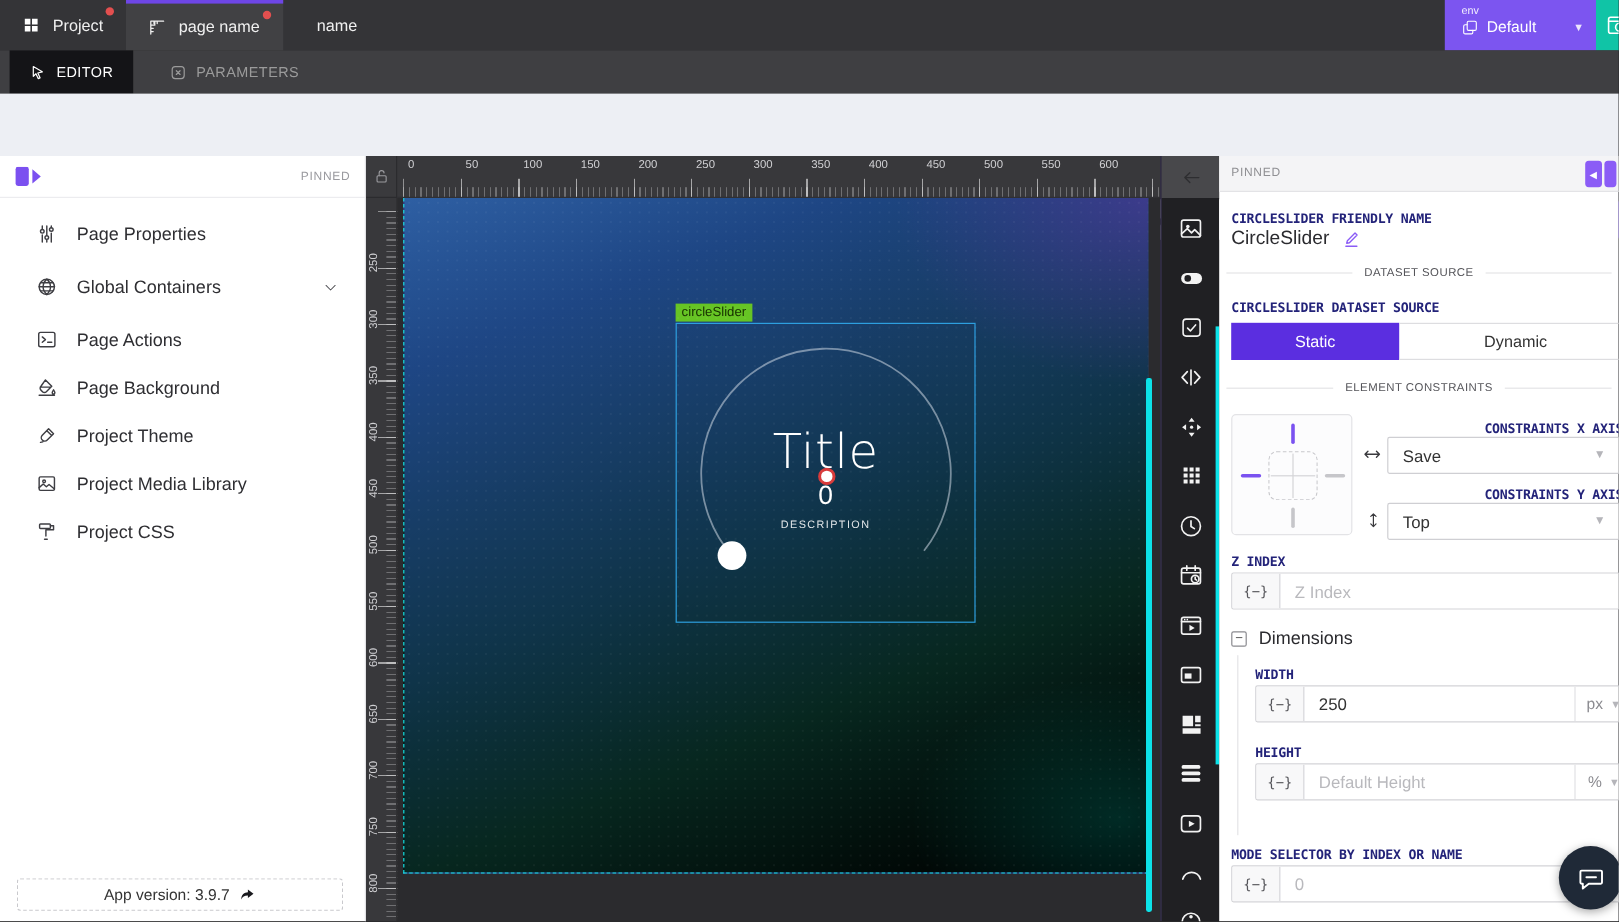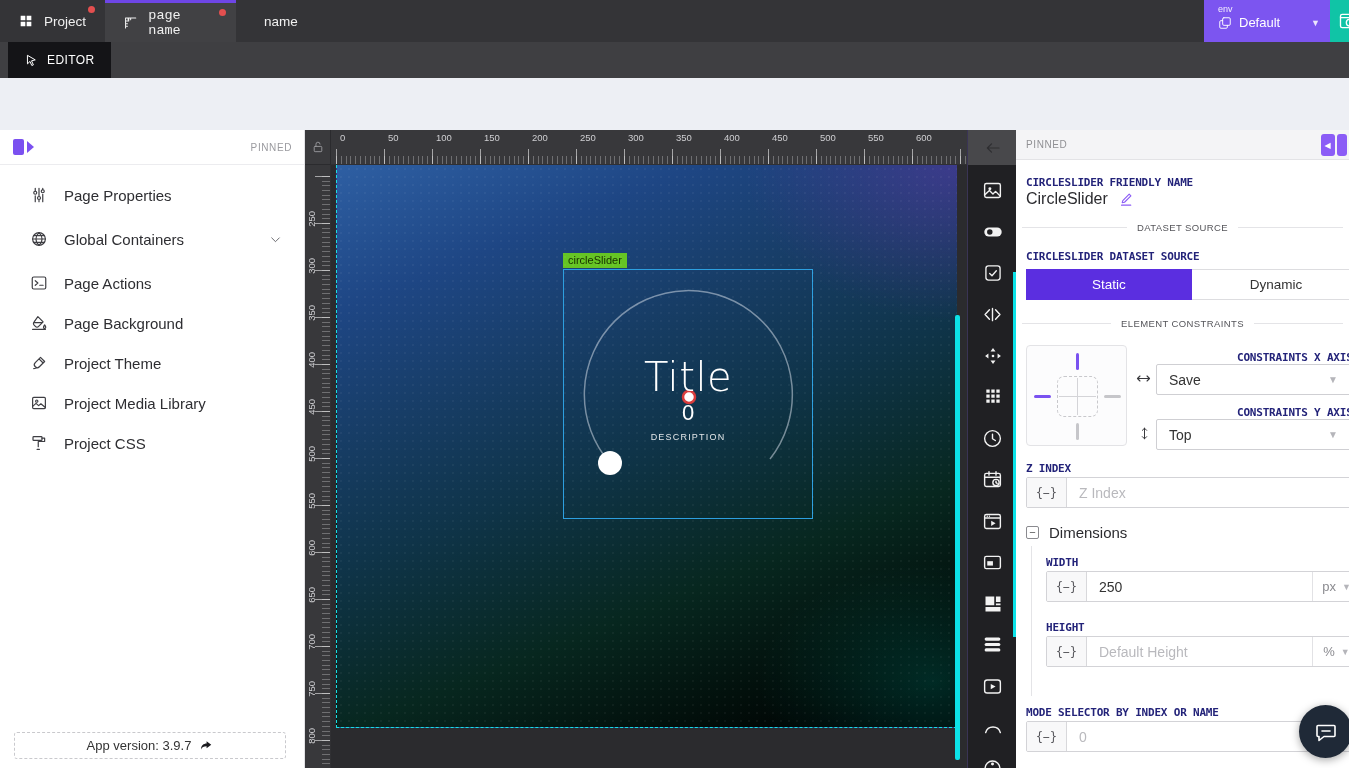--- a/index.html
+++ b/index.html
@@ -7,21 +7,21 @@
               font-family:"Liberation Sans", sans-serif; }
   .app { position:relative; width:1349px; height:768px; overflow:hidden; background:#2b2b2e; }
   svg.ic { stroke:currentColor; fill:none; stroke-width:1.6; stroke-linecap:round; stroke-linejoin:round; display:block; }
 
   
   .tabbar { position:absolute; left:0; top:0; width:1349px; height:42px; background:#343437; }
   .tab { position:absolute; top:0; height:42px; display:flex; align-items:center; gap:10px;
          padding:0 18px; color:#f0f0f0; font-size:13.5px; cursor:default; }
   .tab .reddot { position:absolute; top:6px; right:10px; width:7px; height:7px; border-radius:50%; background:#e34f4f; }
   .tab-project { left:0; width:105px; }
-  .tab-page { left:105px; width:131px; background:#414144; border-top:3px solid #6e46e6;font-family:Liberation Mono, monospace; }
+  .tab-page { left:105px; width:131px; background:#414144; border-top:3px solid #6e46e6; }
   .tab-main { left:236px; width:76px; }
   .envbox { position:absolute; left:1204px; top:0; width:126px; height:42px; background:#7c55f0; color:#fff; padding:4px 10px 0 14px; }
   .envbox .envlabel { font-size:9px; opacity:.9; display:block; }
   .envbox .envval { display:flex; align-items:center; gap:7px; font-size:13px; margin-top:1px; }
   .envbox .chev { margin-left:auto; font-size:9px; opacity:.85; }
   .tealbtn { position:absolute; left:1330px; top:0; width:40px; height:42px; background:#10c4a6; color:#fff;
              display:flex; align-items:center; padding-left:8px; }
 
   
   .subbar { position:absolute; left:0; top:42px; width:1349px; height:36px; background:#3f3f42;
@@ -115,21 +115,21 @@
   .mono-label { font-family:"DejaVu Sans Mono", monospace; font-size:11px; font-weight:bold; color:#232379; letter-spacing:-0.2px; white-space:nowrap; }
   .pn-fname-label { position:absolute; left:10px; top:46px; }
   .pn-fname { position:absolute; left:10px; top:60px; font-size:16px; color:#2b2b2f; display:flex; gap:10px; align-items:center; }
   .pn-fname .editpen { color:#8b5cf6; }
   .divider { position:absolute; left:6px; right:6px; display:flex; align-items:center; gap:10px;
              font-size:9.5px; letter-spacing:.4px; color:#55555a; }
   .divider::before, .divider::after { content:""; flex:1; height:1px; background:#e4e4e7; }
   .div-dataset { top:92px; }
   .div-constraints { top:188px; }
   .seg { position:absolute; left:10px; top:139px; width:335px; height:31px; display:flex; font-size:13.5px; }
-  .seg-static { width:166px; background:#5b2ee0; color:#fff; display:flex; align-items:center; justify-content:center; }
+  .seg-static { width:140px; background:#5b2ee0; color:#fff; display:flex; align-items:center; justify-content:center; }
   .seg-dynamic { flex:1; border:1px solid #ddddE0; border-left:none; color:#333; display:flex; align-items:center; justify-content:center; }
   .cons-box { position:absolute; left:10px; top:215px; width:101px; height:101px; background:#fcfcfd; border:1px solid #e3e3e6; border-radius:4px; }
   .cb-dash { position:absolute; left:30px; top:30px; width:41px; height:41px; border:1px dashed #c8c8cc; border-radius:7px; }
   .cb-line { position:absolute; background:#c6c6ca; border-radius:2px; }
   .cb-v { width:3px; height:17px; left:49px; }
   .cb-h { width:17px; height:3px; top:49px; }
   .cb-purple { background:#7a52f0; }
   .cb-thin { position:absolute; background:#d4d4d8; }
   .arrow-ic { position:absolute; color:#3a3a3e; }
   .axis-label { position:absolute; left:221px; }
@@ -206,20 +206,27 @@
     </div>
   </div>
 
   <div class="subbar">
     <div class="mode-tab mode-editor">
       <svg class="ic" width="15" height="15" viewBox="0 0 24 24">
           <path d="M6 4l12 7-6 1.5L15 19l-2.5 1-3-6.5L6 17z"></path>
         </svg>
       <span>EDITOR</span>
     </div>
+    <div class="mode-tab mode-params">
+      <svg class="ic" width="15" height="15" viewBox="0 0 24 24">
+          <rect x="4" y="4" width="16" height="16" rx="4"></rect>
+          <path d="M9.5 9.5l5 5M14.5 9.5l-5 5"></path>
+        </svg>
+      <span>PARAMETERS</span>
+    </div>
   </div>
 
   <div class="toolbar">
     <div class="logo">
       <svg class="ic" width="18" height="18" viewBox="0 0 24 24" stroke-width="2.4">
           <path d="M4 15l5-7 5 7 6-9" stroke="#fff"></path>
         </svg>
     </div>
     <div class="appname">AVstudio v3</div>
 

